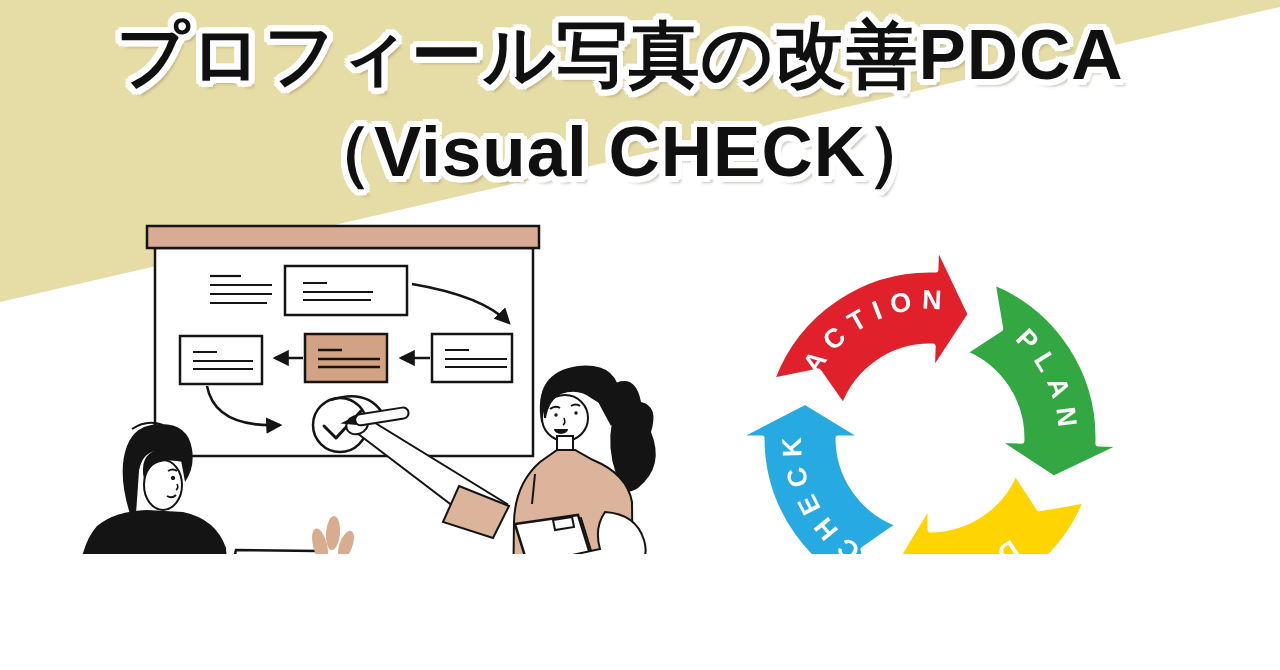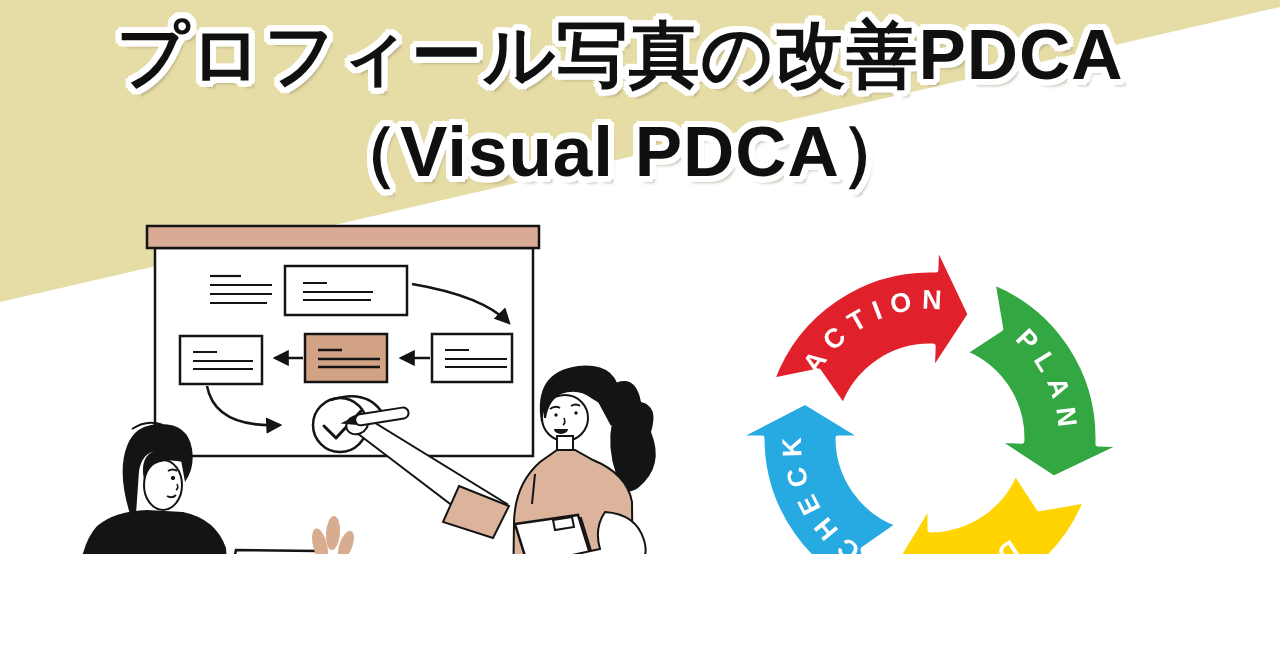--- a/index.html
+++ b/index.html
@@ -31,21 +31,21 @@
 <body>
 
 <div class="canvas">
 
   <svg class="accent-svg" viewBox="0 0 1280 670">
     <polygon points="0,0 1280,0 1280,7 0,302" fill="#e6dca6"></polygon>
   </svg>
 
   <div class="title-block">
     <div>プロフィール写真の改善PDCA</div>
-    <div>（Visual PDCA）</div>
+    <div>（Visual CHECK）</div>
   </div>
 
   <svg class="illustration-svg" viewBox="0 0 660 442">
     <defs>
       <marker id="ah" viewBox="0 0 10 10" refX="8.5" refY="5" markerWidth="6.5" markerHeight="6.5" orient="auto">
         <path d="M0 0 L10 5 L0 10 Z" fill="#141414"></path>
       </marker>
     </defs>
 
     <line x1="5" y1="435" x2="598" y2="435" stroke="#141414" stroke-width="2.5"></line>

